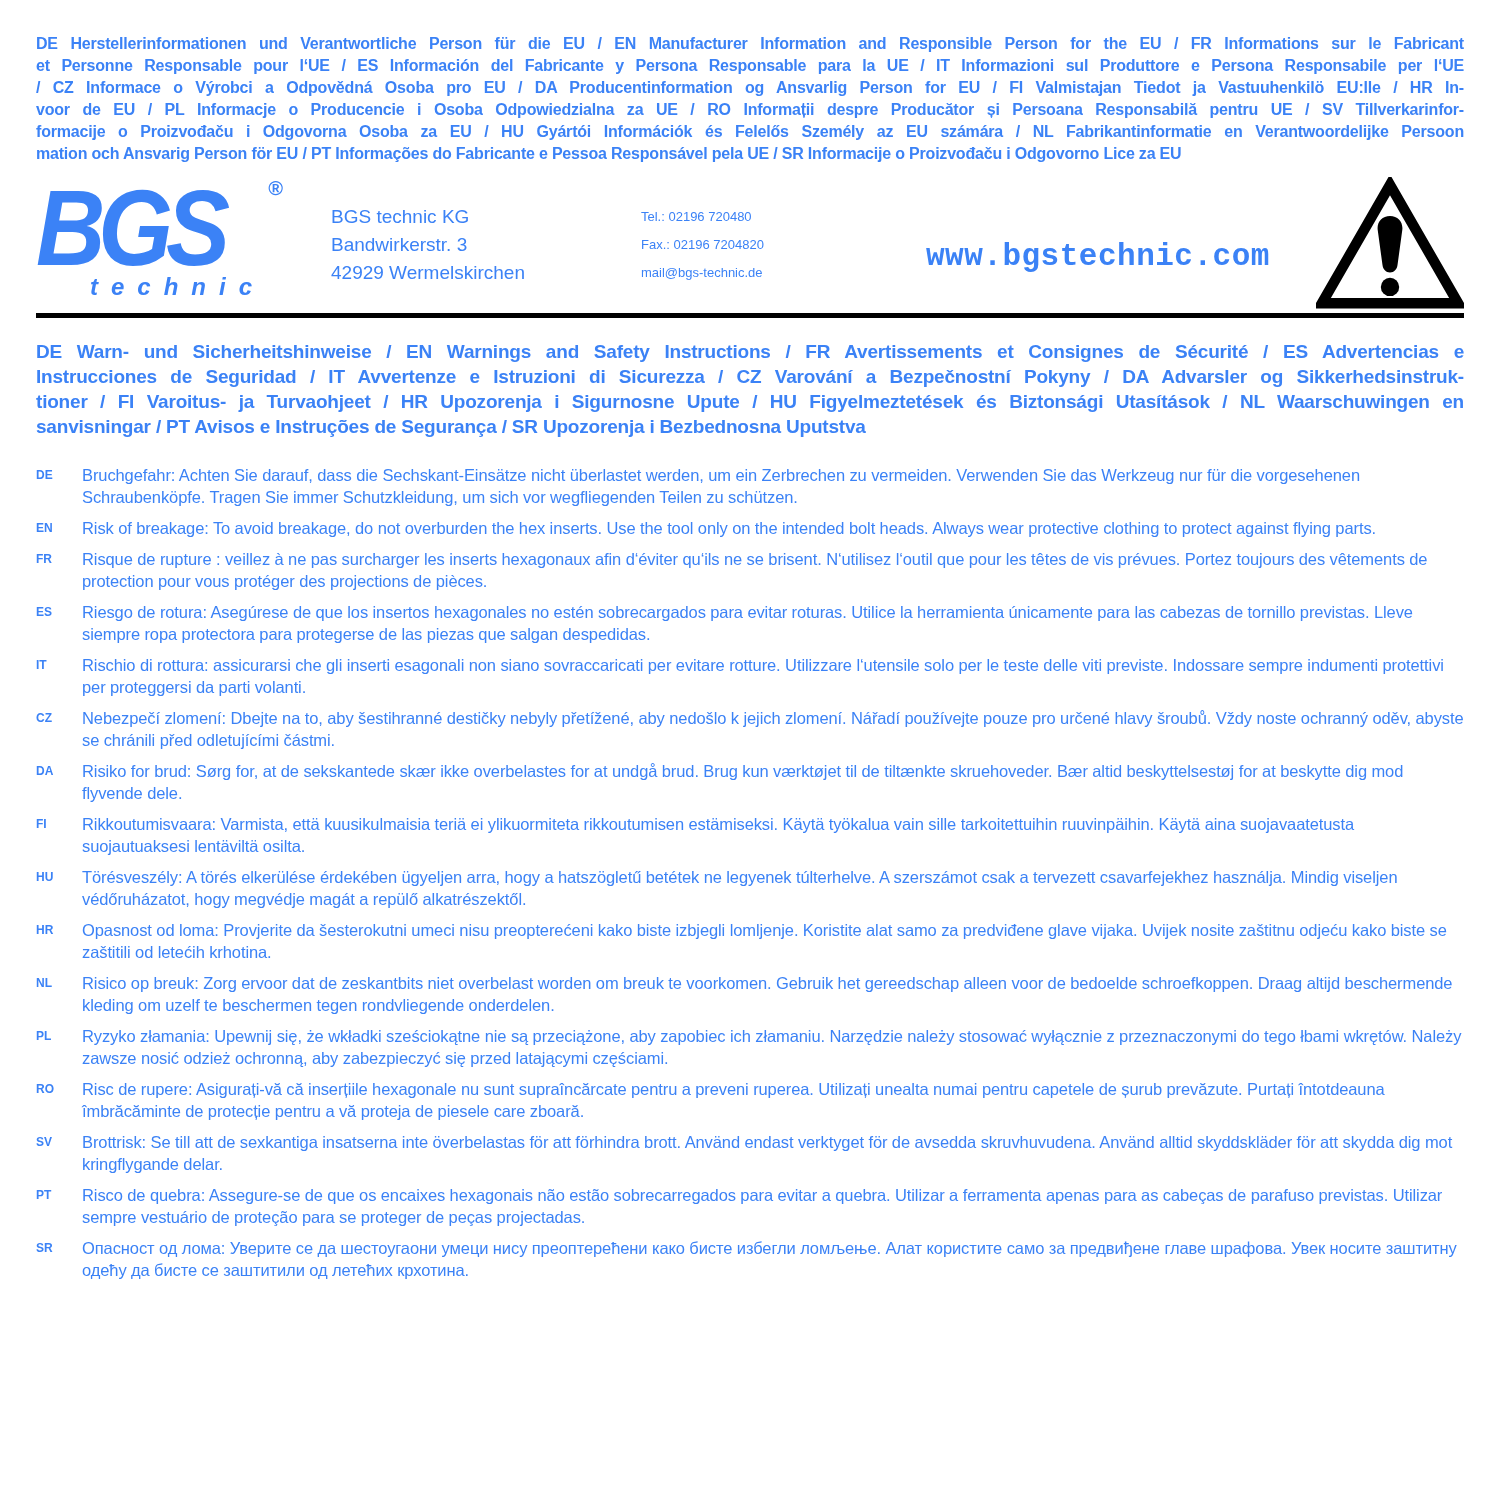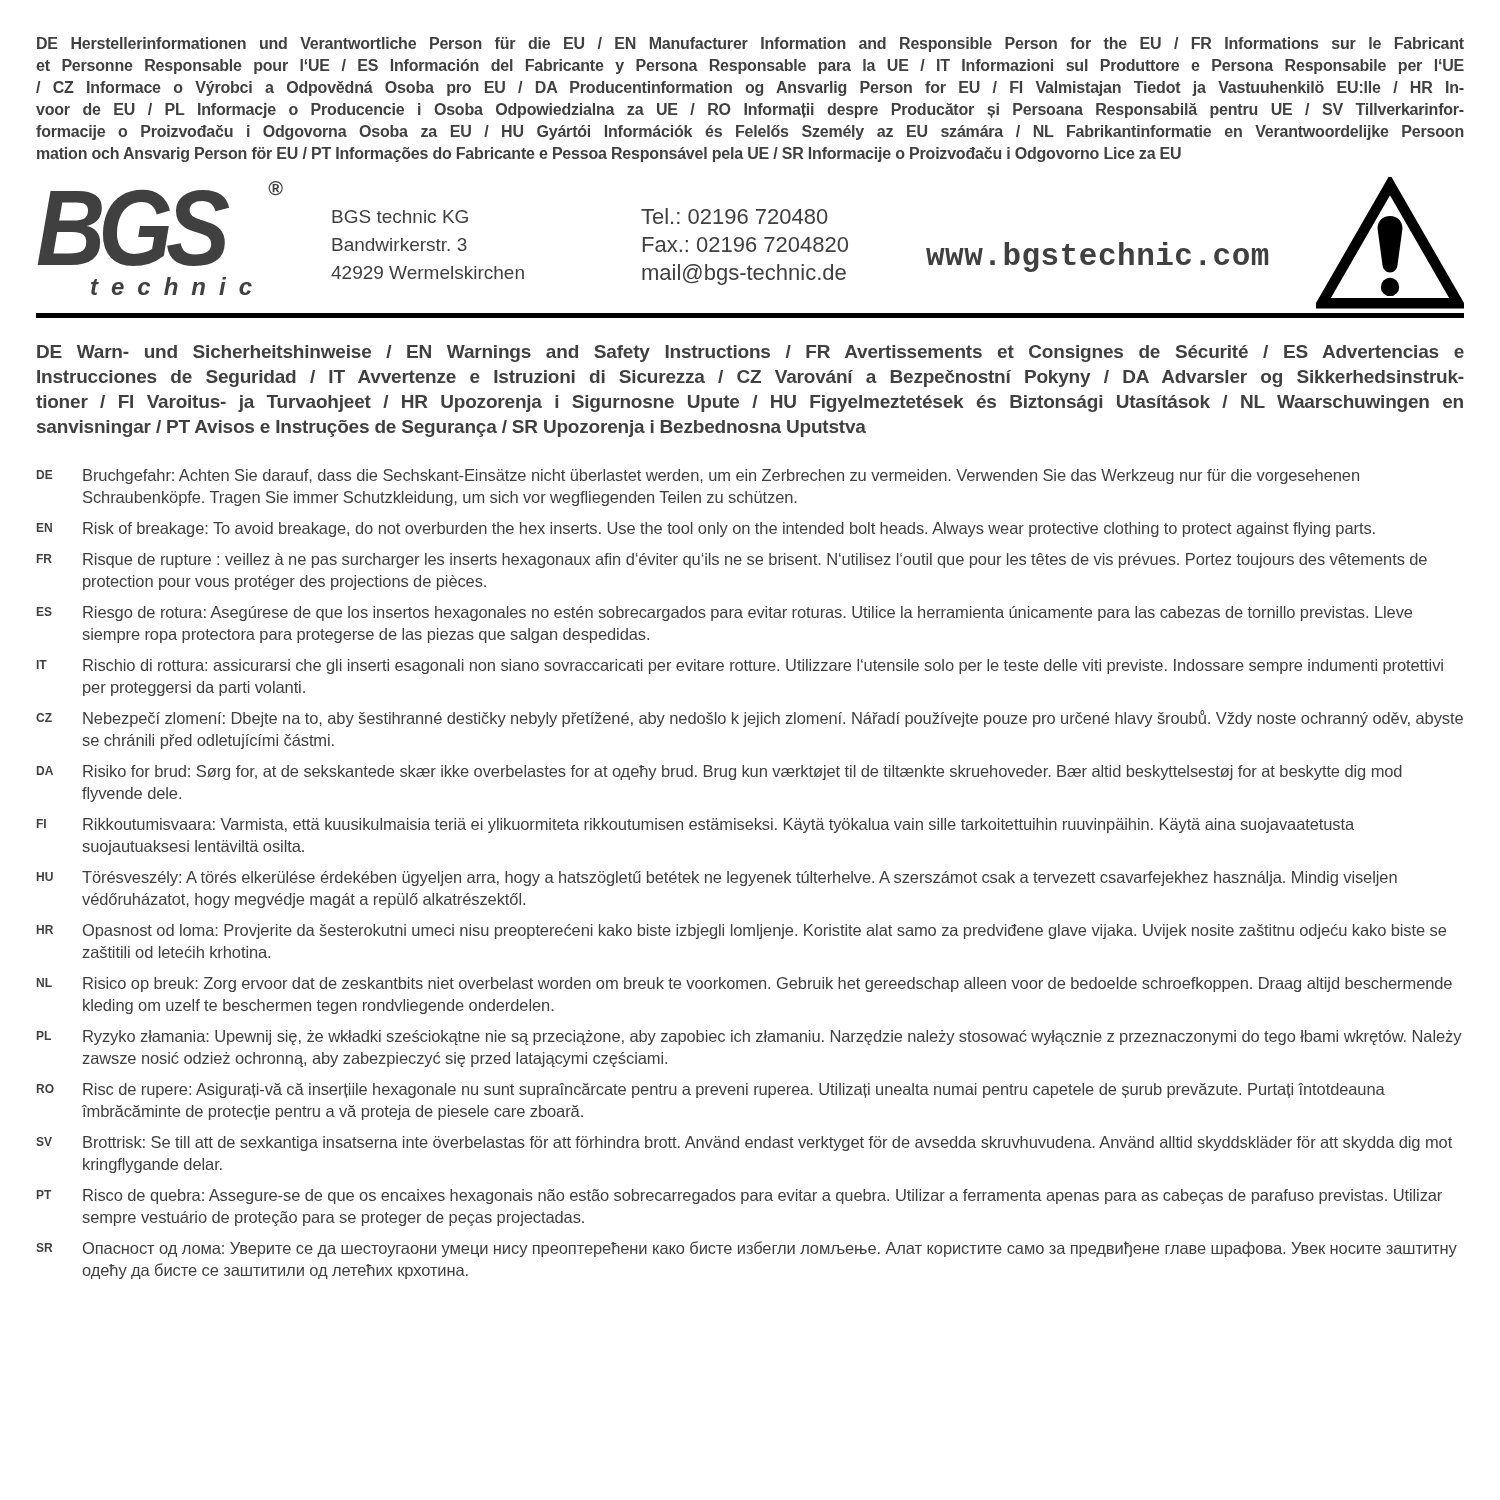--- a/index.html
+++ b/index.html
@@ -1,17 +1,17 @@
 <!DOCTYPE html>
 <html><head>
 <meta charset="utf-8">
 <style>
   html, body { margin: 0; padding: 0; background: #ffffff; }
   .page {
-    width: 1500px; height: 1500px; background: #ffffff; color: #404040;
+    width: 1500px; height: 1500px; background: #ffffff; color: #3b82f6;
     font-family: "Liberation Sans", "DejaVu Sans", sans-serif;
     box-sizing: border-box; padding: 33px 36px 30px 36px;
     position: relative; overflow: hidden;
   }
 
   
   .jblock { font-weight: bold; letter-spacing: -0.2px; }
   .mfg-header { font-size: 16px; line-height: 22px; }
   .safety-header { font-size: 19px; line-height: 25px; margin-top: 21px; }
   .jline { text-align: justify; text-align-last: justify; white-space: normal; }
@@ -20,21 +20,21 @@
   
   .brand-row { display: flex; align-items: flex-start; margin-top: 12px; height: 132px; }
   .logo-wrap { width: 295px; position: relative; padding-top: 2px; font-style: italic; }
   .logo-mark {
     font-weight: bold; font-size: 96px; line-height: 88px; letter-spacing: -7px;
     transform: scaleY(1.12); transform-origin: top left; display: inline-block;
   }
   .logo-reg { position: absolute; top: 0px; left: 232px; font-size: 20px; font-weight: bold; }
   .logo-sub { font-weight: bold; font-size: 24px; letter-spacing: 13px; margin-top: 6px; margin-left: 54px; }
   .addr-block { width: 310px; font-size: 19px; line-height: 28px; padding-top: 26px; }
-  .contact-block { width: 285px; font-size: 22px; line-height: 28px; padding-top: 26px; }
+  .contact-block { width: 285px; font-size: 13px; line-height: 28px; padding-top: 26px; }
   .website { font-size: 31px; font-weight: bold; padding-top: 62px; letter-spacing: 0.5px; font-family: Liberation Mono, monospace; }
   .tri-wrap { margin-left: auto; padding-top: 0px; }
   .tri-wrap svg { display: block; }
 
   .divider { height: 5px; background: #000; margin-top: 4px; }
 
   
   .warnings-list { margin-top: 25px; }
   .warning-row { display: flex; margin-bottom: 9px; }
   .wcode { width: 46px; flex: 0 0 46px; font-weight: bold; font-size: 12px; line-height: 22px; }
@@ -109,21 +109,21 @@
       <div class="warning-row">
         <div class="wcode">IT</div>
         <div class="wtext">Rischio di rottura: assicurarsi che gli inserti esagonali non siano sovraccaricati per evitare rotture. Utilizzare l‘utensile solo per le teste delle viti previste. Indossare sempre indumenti protettivi per proteggersi da parti volanti.</div>
       </div>
       <div class="warning-row">
         <div class="wcode">CZ</div>
         <div class="wtext">Nebezpečí zlomení: Dbejte na to, aby šestihranné destičky nebyly přetížené, aby nedošlo k jejich zlomení. Nářadí používejte pouze pro určené hlavy šroubů. Vždy noste ochranný oděv, abyste se chránili před odletujícími částmi.</div>
       </div>
       <div class="warning-row">
         <div class="wcode">DA</div>
-        <div class="wtext">Risiko for brud: Sørg for, at de sekskantede skær ikke overbelastes for at одећу brud. Brug kun værktøjet til de tiltænkte skruehoveder. Bær altid beskyttelsestøj for at beskytte dig mod flyvende dele.</div>
+        <div class="wtext">Risiko for brud: Sørg for, at de sekskantede skær ikke overbelastes for at undgå brud. Brug kun værktøjet til de tiltænkte skruehoveder. Bær altid beskyttelsestøj for at beskytte dig mod flyvende dele.</div>
       </div>
       <div class="warning-row">
         <div class="wcode">FI</div>
         <div class="wtext">Rikkoutumisvaara: Varmista, että kuusikulmaisia teriä ei ylikuormiteta rikkoutumisen estämiseksi. Käytä työkalua vain sille tarkoitettuihin ruuvinpäihin. Käytä aina suojavaatetusta suojautuaksesi lentäviltä osilta.</div>
       </div>
       <div class="warning-row">
         <div class="wcode">HU</div>
         <div class="wtext">Törésveszély: A törés elkerülése érdekében ügyeljen arra, hogy a hatszögletű betétek ne legyenek túlterhelve. A szerszámot csak a tervezett csavarfejekhez használja. Mindig viseljen védőruházatot, hogy megvédje magát a repülő alkatrészektől.</div>
       </div>
       <div class="warning-row">

